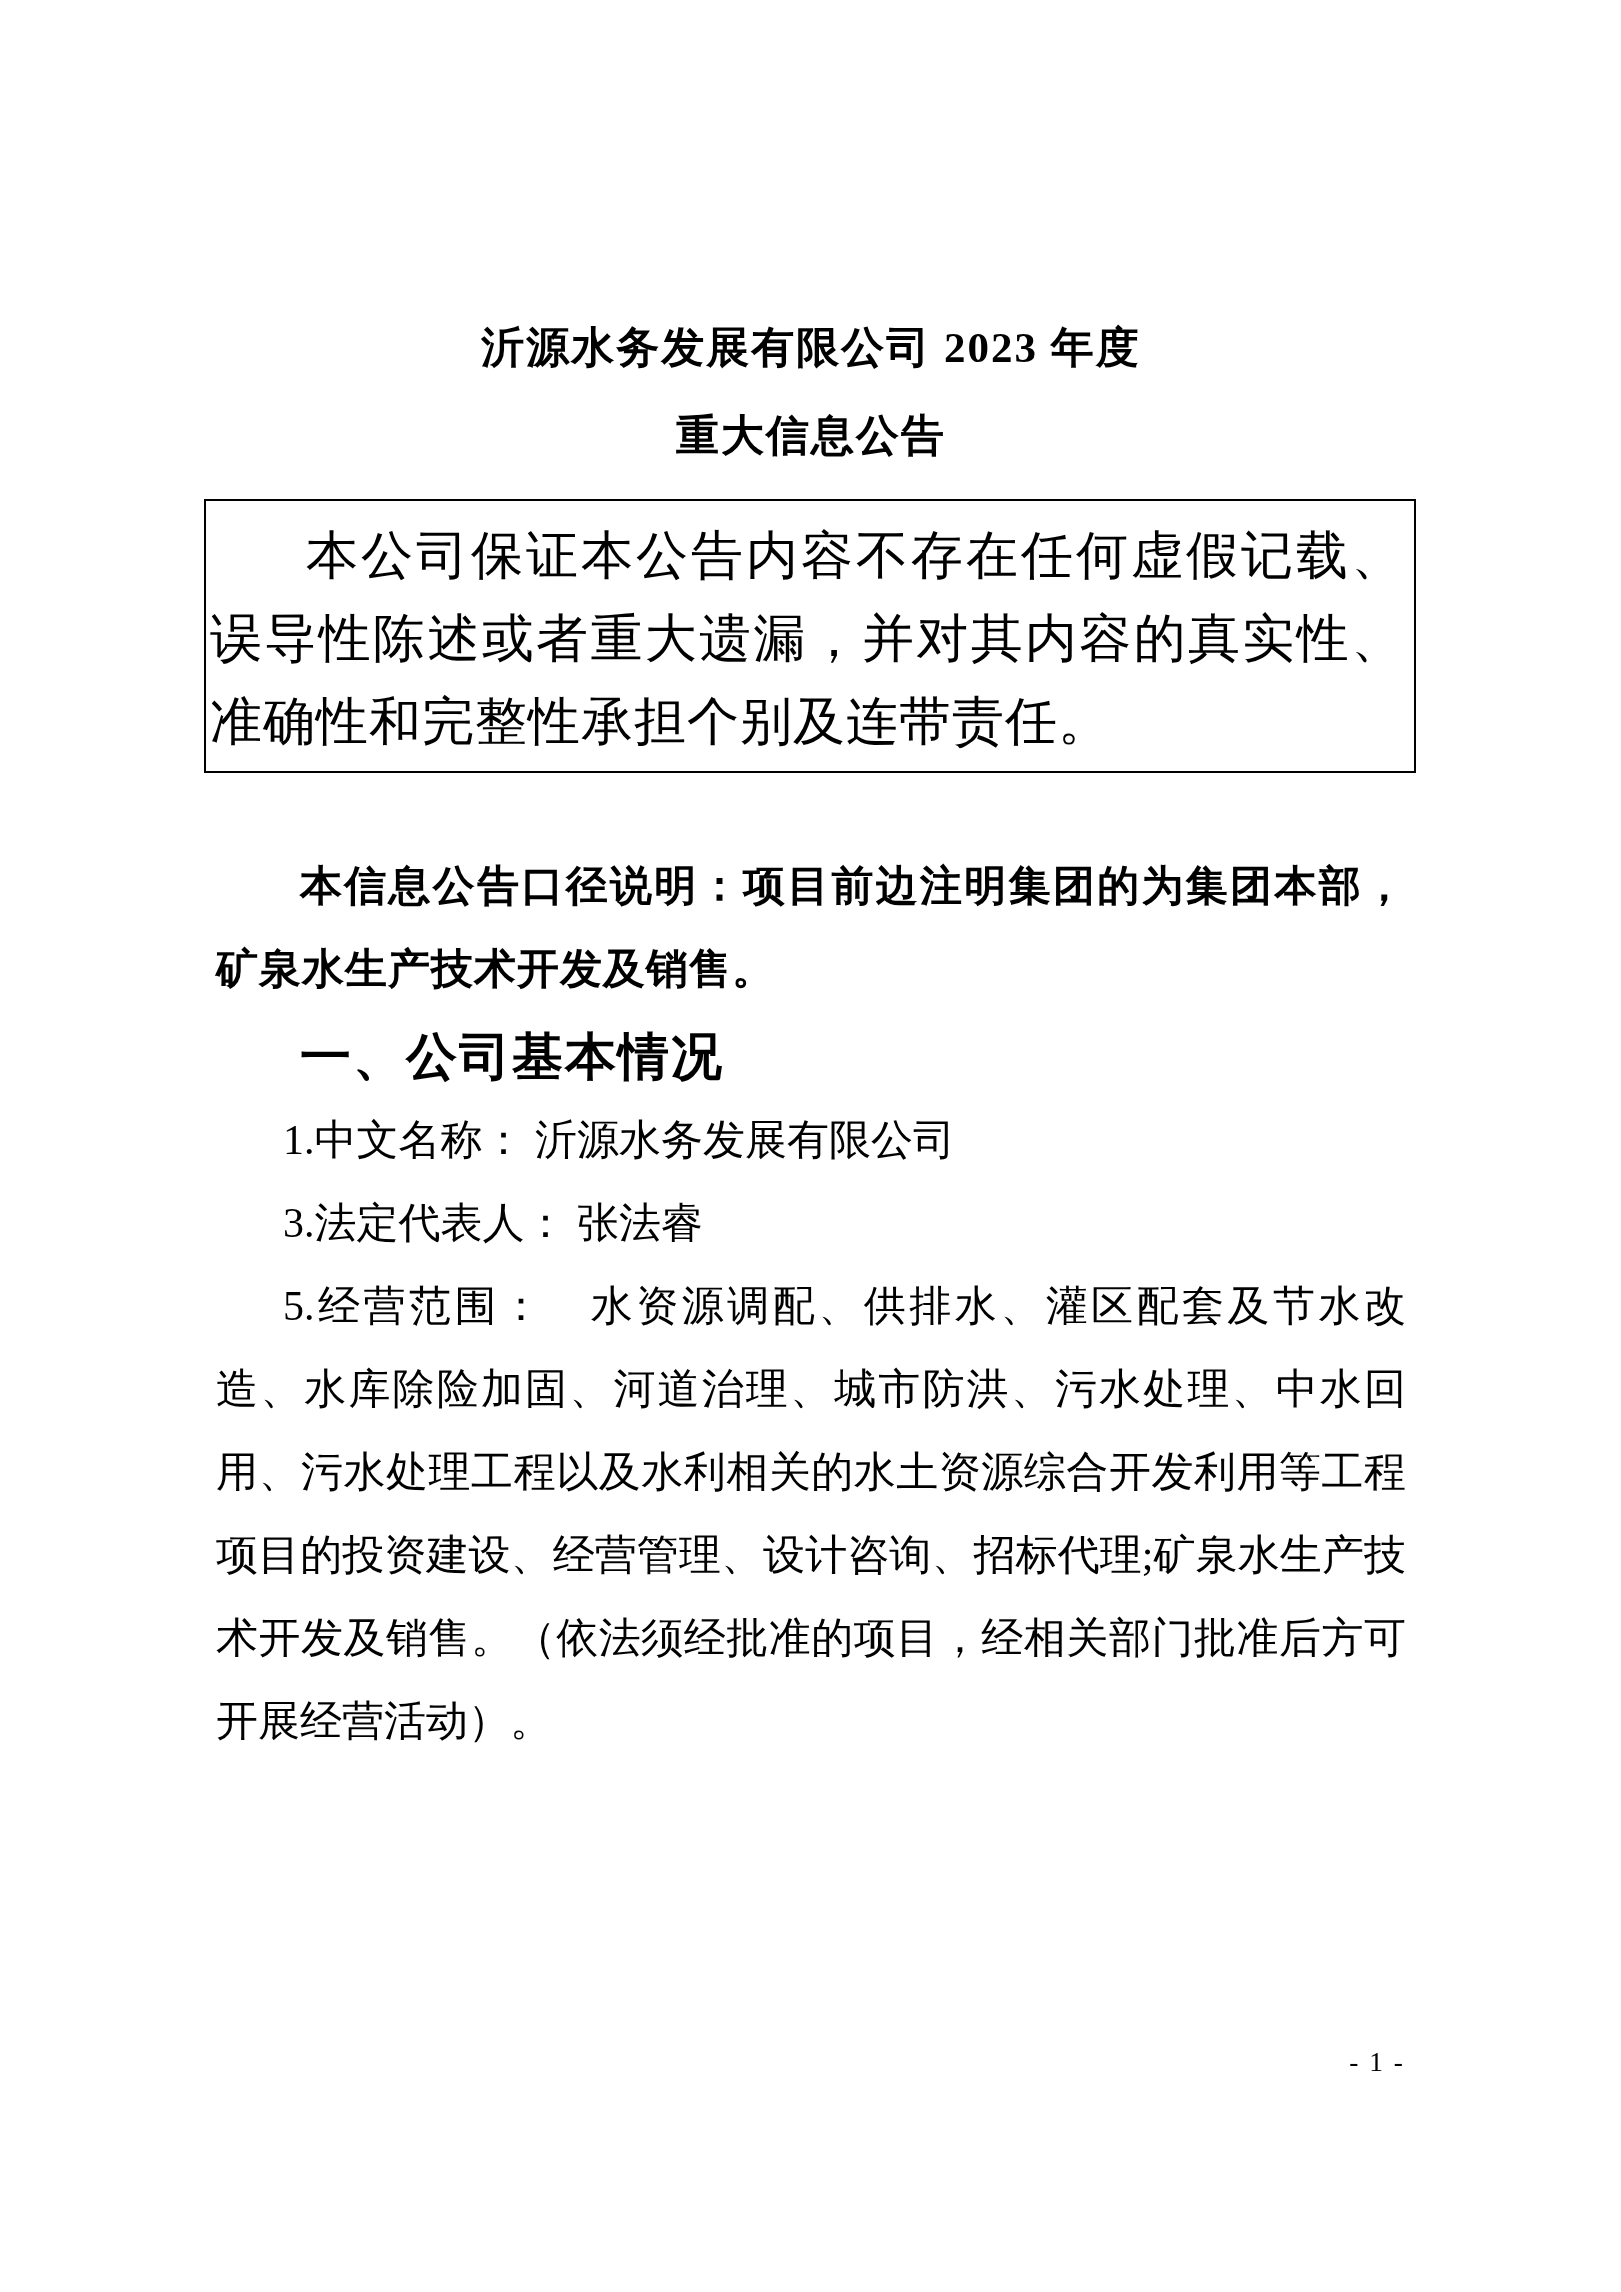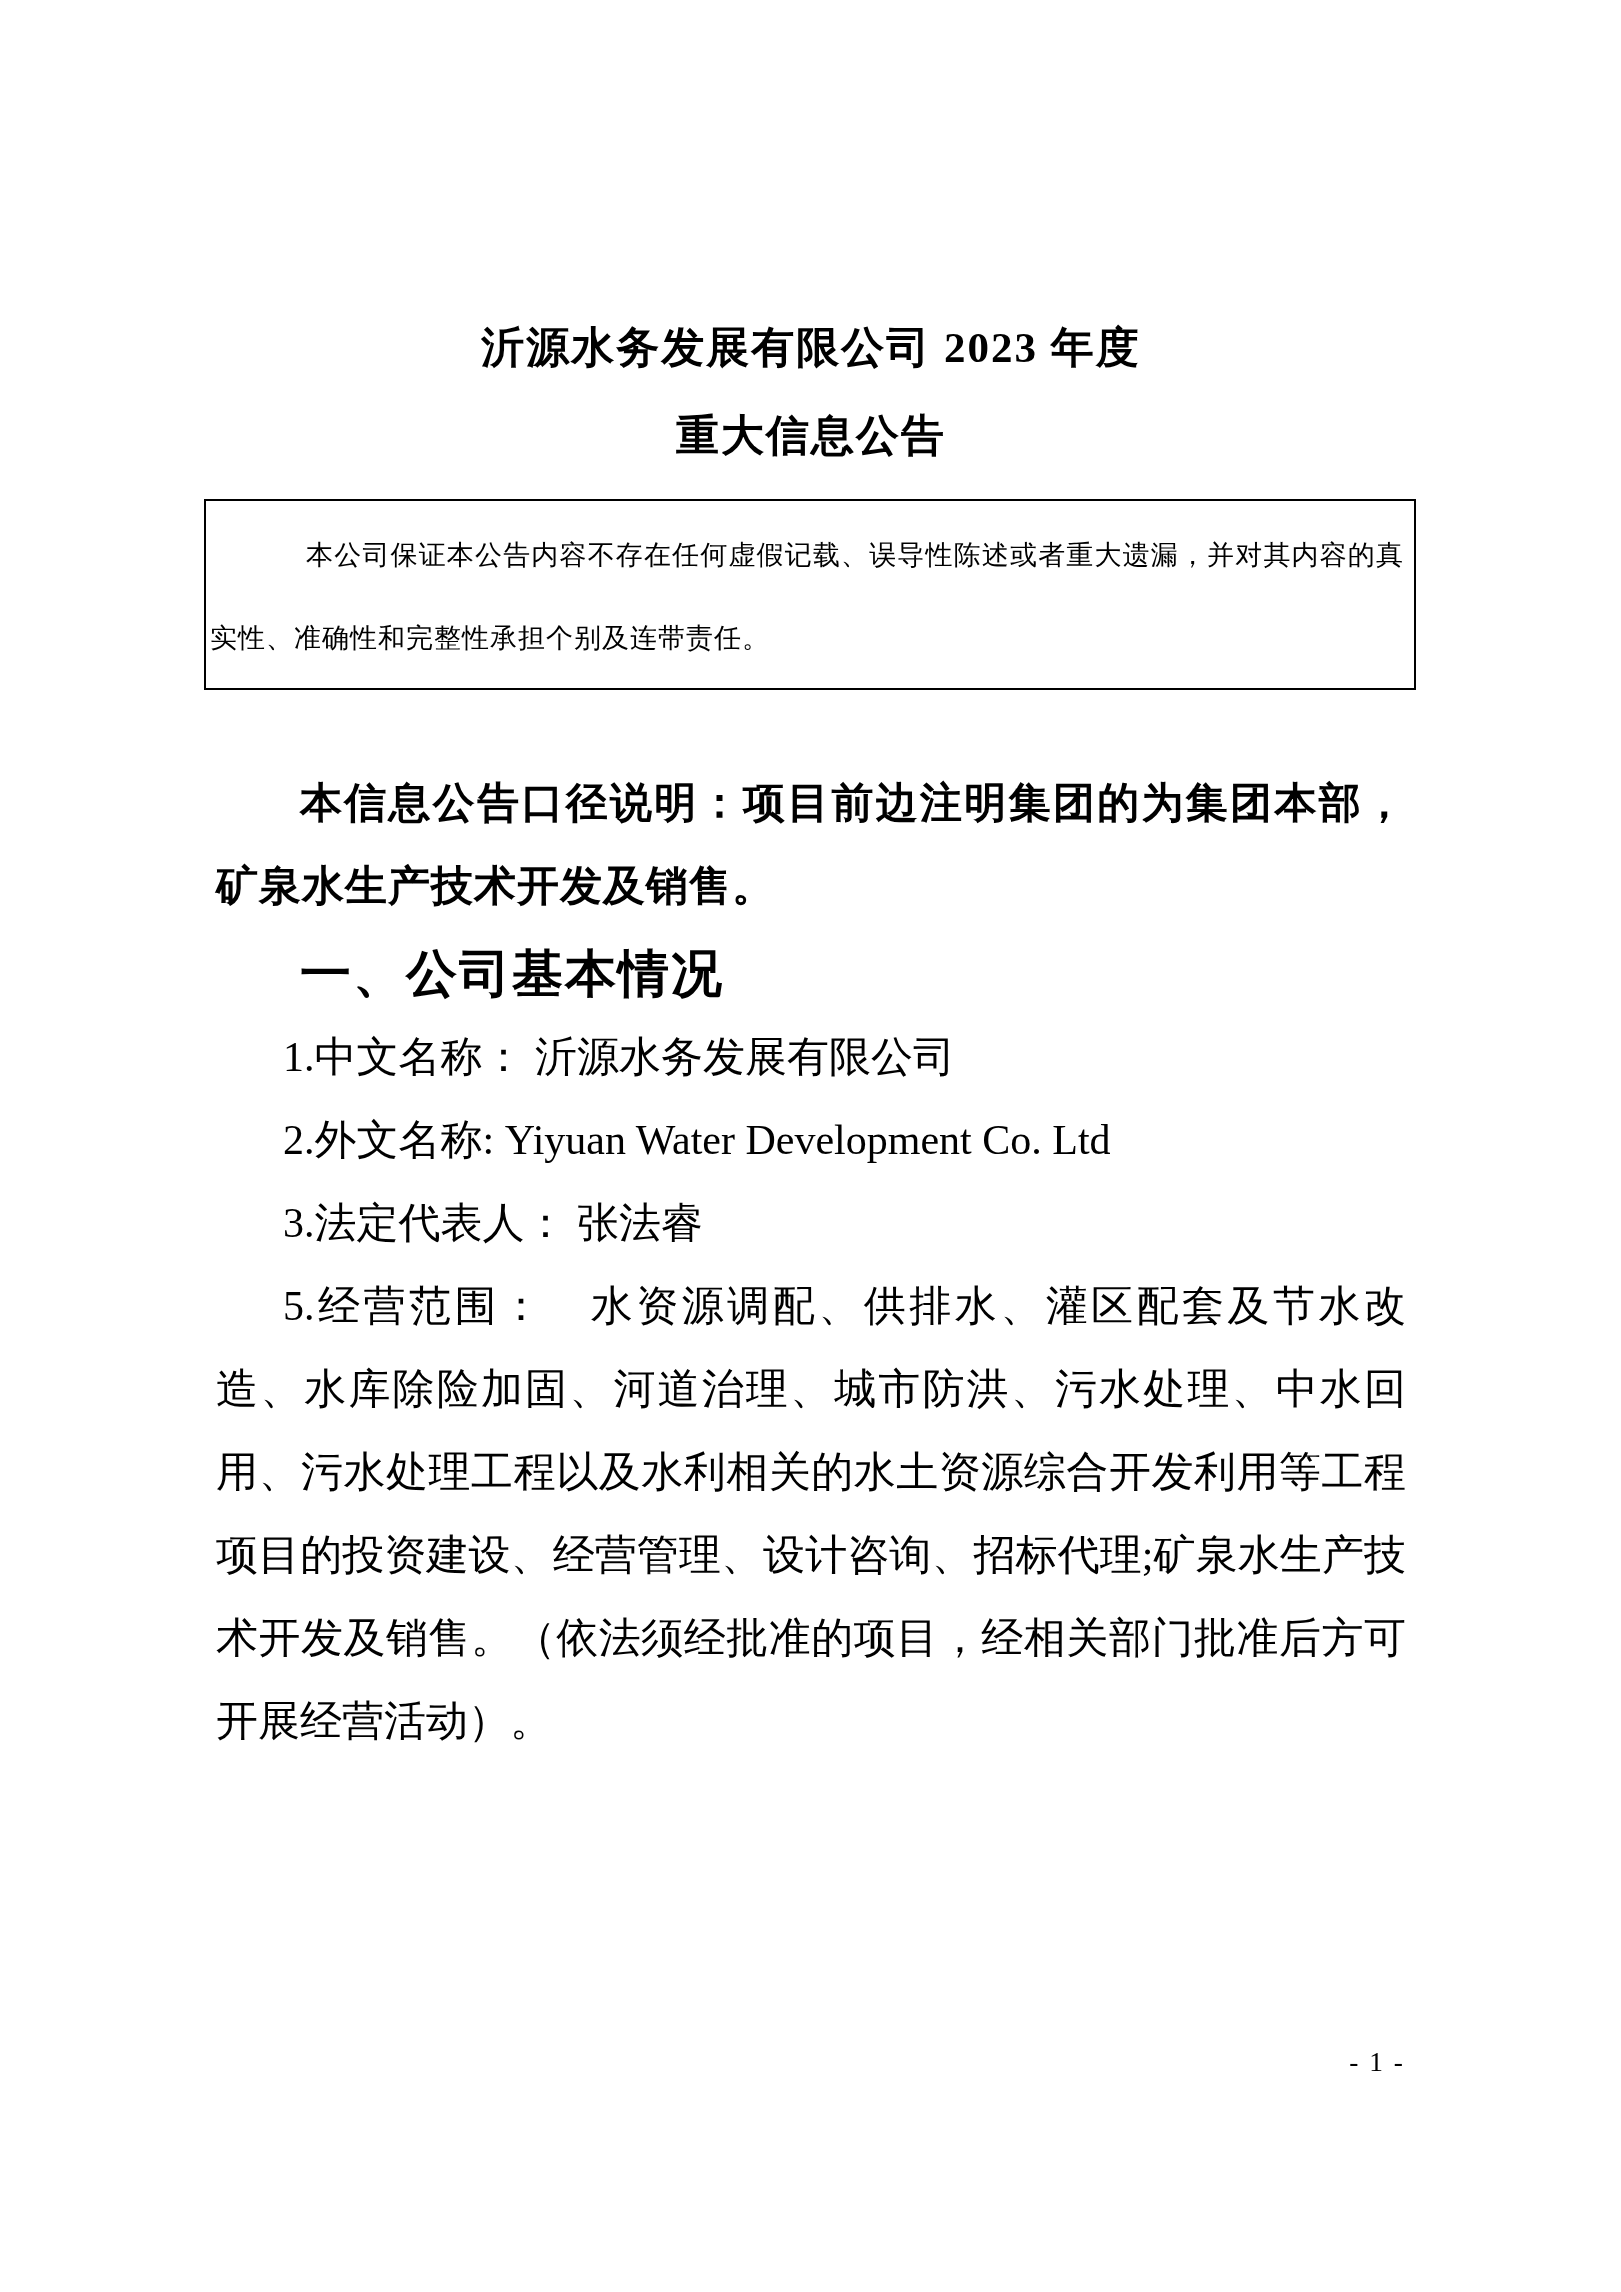--- a/index.html
+++ b/index.html
@@ -37,21 +37,21 @@
     white-space: nowrap;
   }
 
   .disclaimer-box {
     border: 2.9px solid #000;
     margin: 18.6px -9.8px 0 -11.8px;
     padding: 13.7px 9.8px 7.8px 3.9px;
   }
 
   .disclaimer-box p {
-    font-size: 27px;
+    font-size: 52px;
     line-height: 83px;
     text-indent: 96px;
     text-align: justify;
     letter-spacing: 1px;
   }
 
   .caliber {
     margin-top: 72px;
     font-size: 42px;
     font-weight: 700;
@@ -104,21 +104,20 @@
       <p>本公司保证本公告内容不存在任何虚假记载、误导性陈述或者重大遗漏，并对其内容的真实性、准确性和完整性承担个别及连带责任。</p>
     </div>
 
     <p class="caliber">本信息公告口径说明：项目前边注明集团的为集团本部，矿泉水生产技术开发及销售。</p>
 
     <h2 class="section-heading">一、公司基本情况</h2>
 
     <p class="item">1.中文名称： 沂源水务发展有限公司</p>
 
 
-    <p class="item">2.外文名称: Yiyuan Water Development Co. Ltd</p>
 
     <p class="item">3.法定代表人： 张法睿</p>
 
 
     <p class="item">5.经营范围：　水资源调配、供排水、灌区配套及节水改造、水库除险加固、河道治理、城市防洪、污水处理、中水回用、污水处理工程以及水利相关的水土资源综合开发利用等工程项目的投资建设、经营管理、设计咨询、招标代理;矿泉水生产技术开发及销售。（依法须经批准的项目，经相关部门批准后方可开展经营活动）。</p>
 
   </div>
 
   <div class="page-number">- 1 -</div>
 </div>

